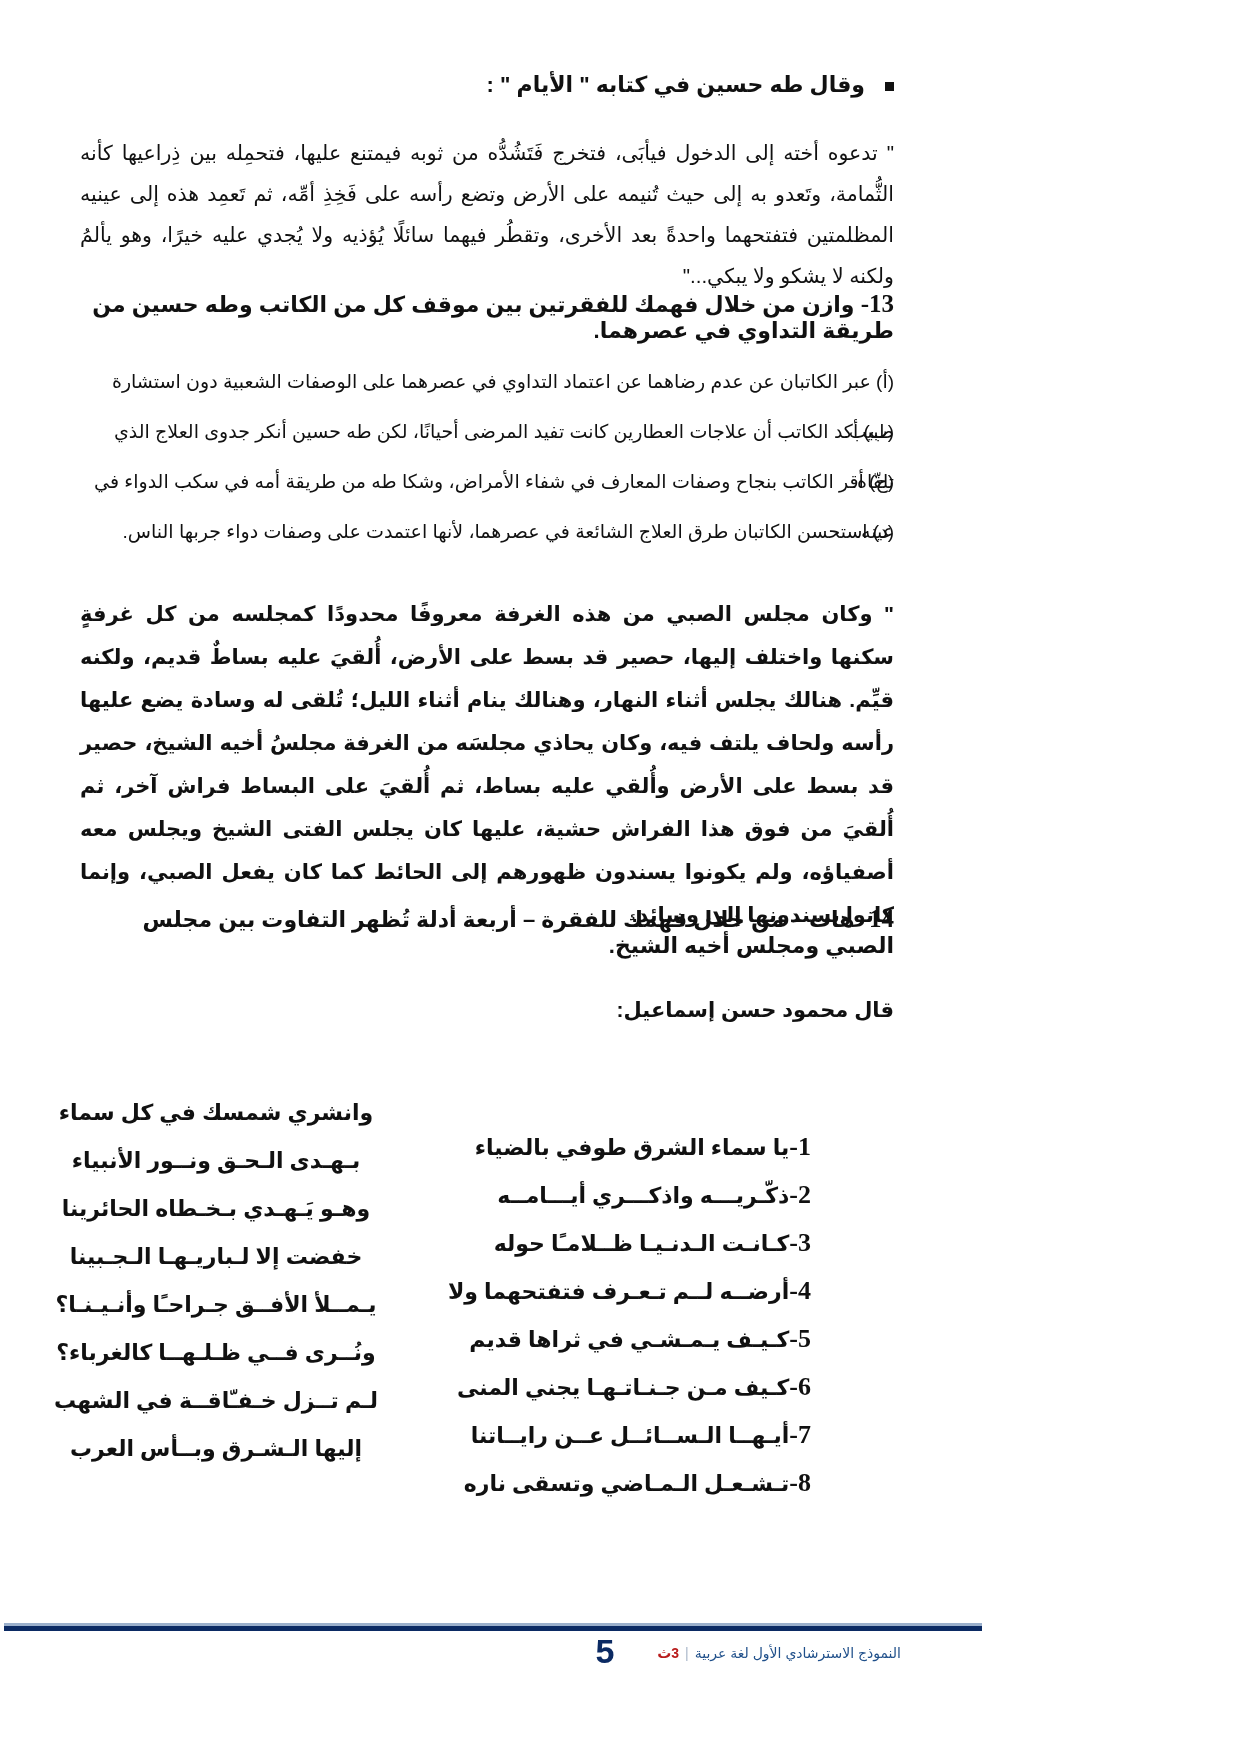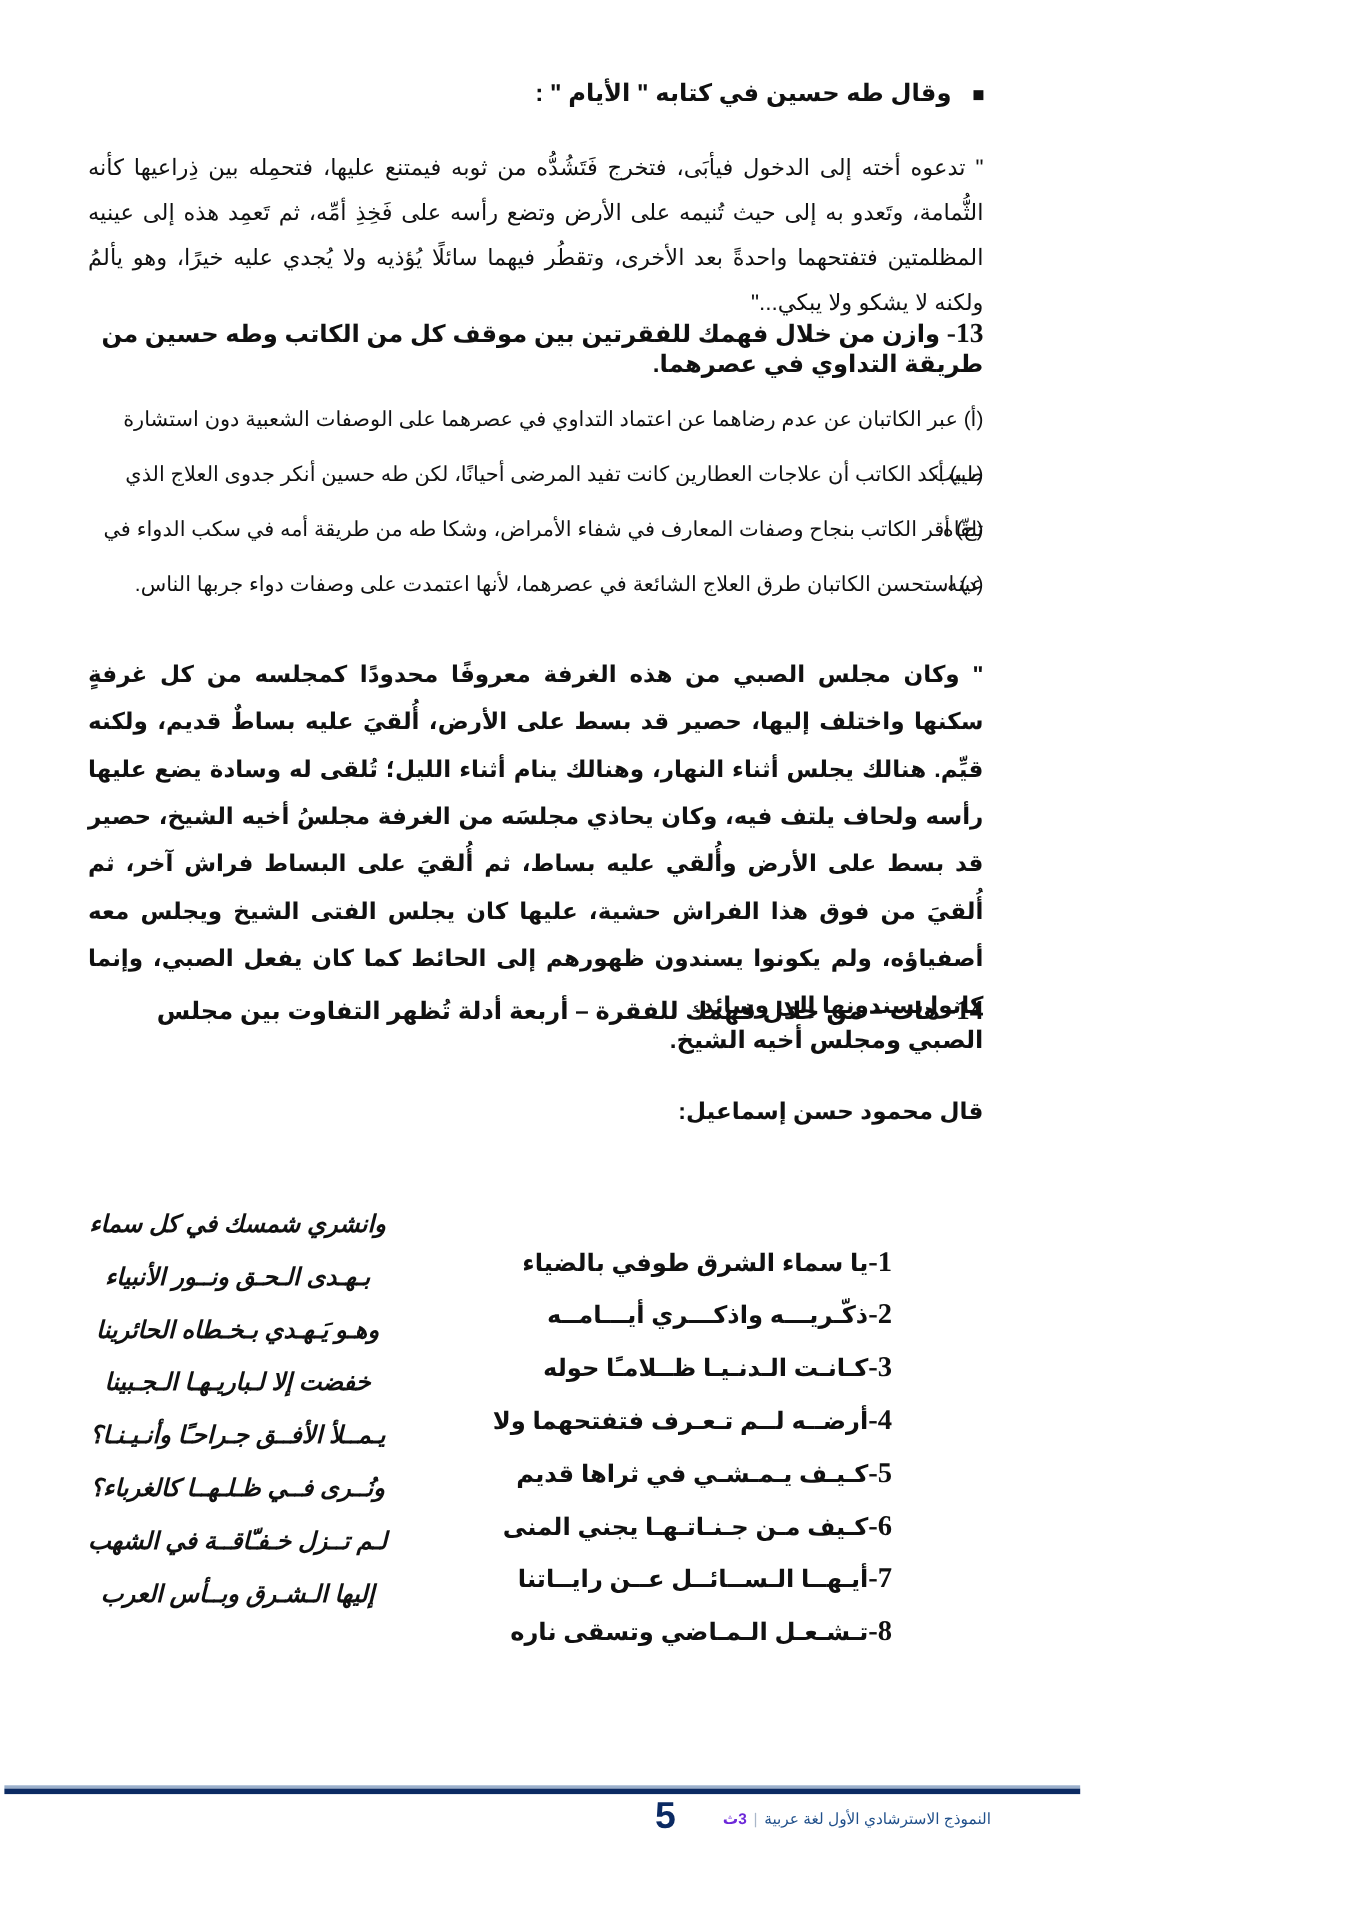--- a/index.html
+++ b/index.html
@@ -43,40 +43,40 @@
   }
 
   .poet {
     position: absolute; right: 92px; top: 998px;
     font-size: 21px; font-weight: bold; direction: rtl;
   }
 
   .poem { position: absolute; left: 0; right: 0; top: 1100px; direction: rtl; }
   .poem .verse { position: relative; height: 48px; font-size: 22px; font-weight: bold; }
   .poem .v-right { position: absolute; right: 175px; width: 420px; text-align: right; white-space: nowrap; margin-top: 32px; }
-  .poem .v-left { position: absolute; right: 600px; width: 340px; text-align: center; white-space: nowrap; font-style: italic; }
+  .poem .v-left { position: absolute; right: 600px; width: 340px; text-align: center; white-space: nowrap; }
   .poem .num { font-family: "Liberation Serif", "DejaVu Serif", serif; font-size: 26px; }
 
   .footer-rule-light {
     position: absolute; left: 4px; right: 4px; top: 1623px; height: 3px; background: #9bb0cc;
   }
   .footer-rule {
     position: absolute; left: 4px; right: 4px; top: 1626px; height: 5px; background: #0b2a63;
   }
   .page-number {
     position: absolute; left: 590px; top: 1632px; width: 30px; text-align: center;
     font-size: 34px; font-weight: bold; color: #0b2a63;
     font-family: "Liberation Sans Narrow", "Liberation Sans", sans-serif;
   }
   .footer-title {
     position: absolute; right: 85px; top: 1645px; font-size: 14px; color: #1f4f8a;
     direction: rtl; white-space: nowrap;
   }
   .footer-title .sep { color: #a9b7c9; margin: 0 6px; }
-  .footer-title .grade { font-weight: bold; color: #6d28d9; }
+  .footer-title .grade { font-weight: bold; color: #b91c1c; }
 </style>
 </head>
 <body>
 
 <div class="page">
 
   <div class="bullet-heading">
     <span class="sq"></span><span>وقال طه حسين في كتابه " الأيام " :</span>
   </div>
 

